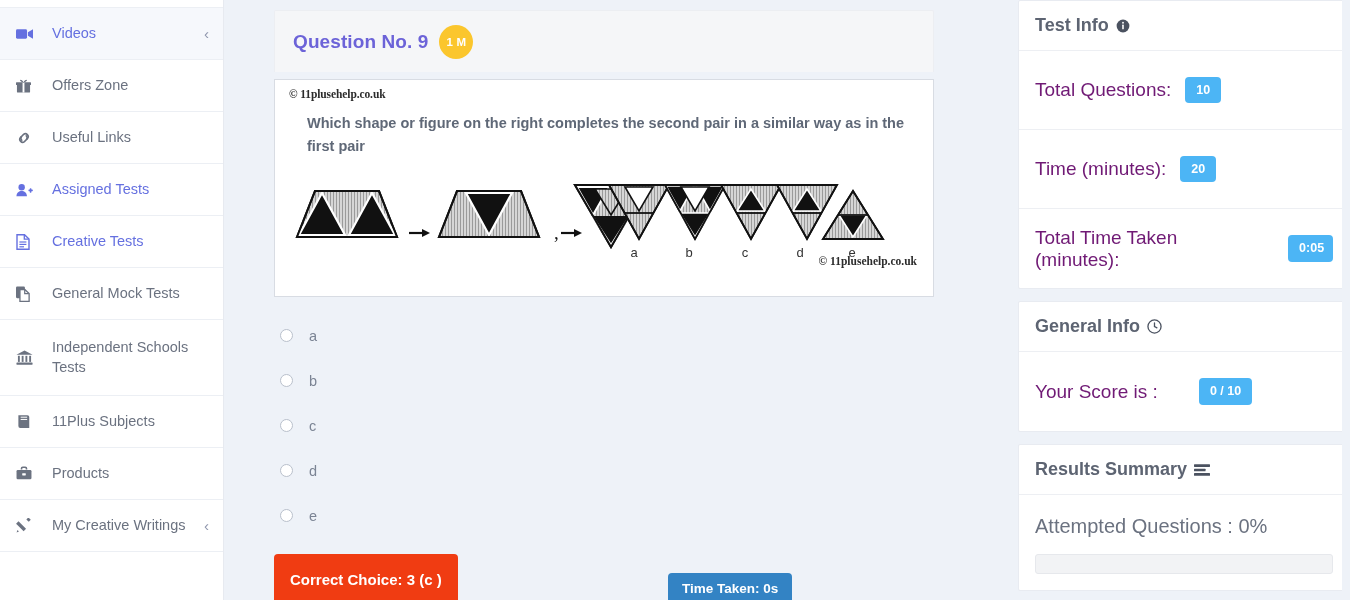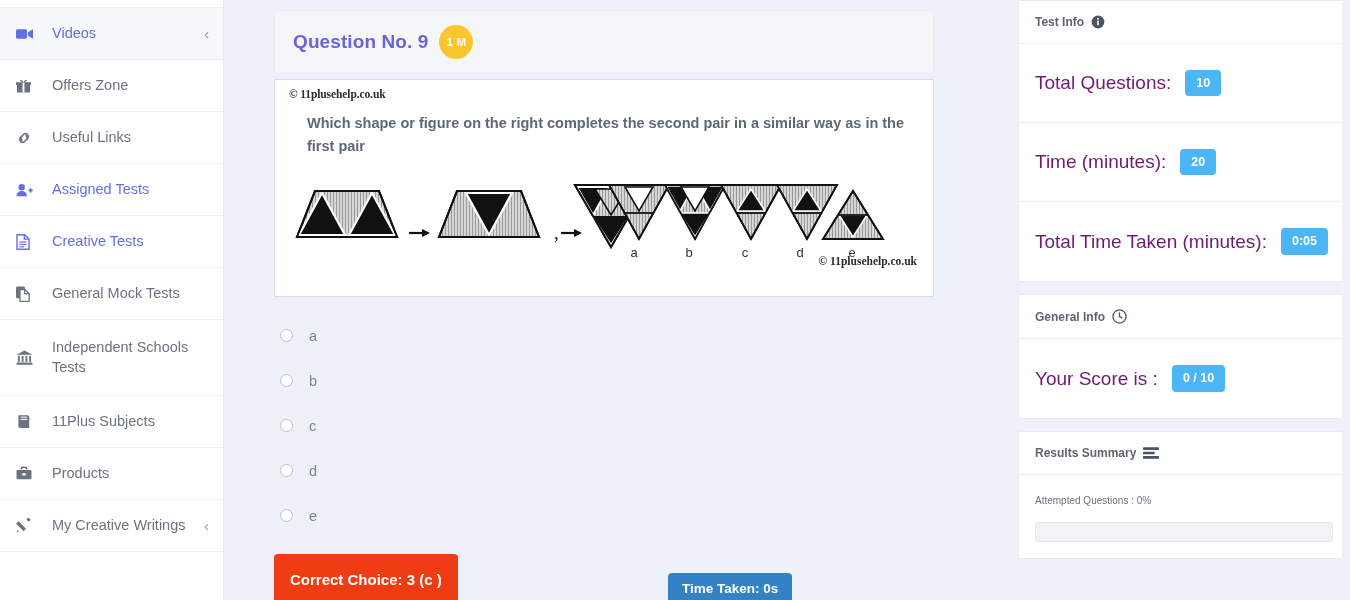--- a/index.html
+++ b/index.html
@@ -164,44 +164,44 @@
     border: 1px solid #e8ebf1;
     border-radius: 2px;
     margin-bottom: 12px;
   }
   .panel-head {
     padding: 14px 16px;
     border-bottom: 1px solid #edeff3;
     display: flex; align-items: center;
   }
   .panel-title {
-    font-size: 12px; font-weight: 600; color: #5d6472;
+    font-size: 18px; font-weight: 600; color: #5d6472;
   }
   .panel-head .p-ico { margin-left: 7px; display: inline-flex; align-items: center; color: #4b5260; }
   .info-row {
     display: flex; align-items: center;
     padding: 0 16px;
     height: 79px;
     border-bottom: 1px solid #edeff3;
   }
-  .info-row:last-child { border-bottom: none; }
+  .info-row:last-child { border-bottom: none; gap: 27px; }
   .info-label { font-size: 19px; color: #701a75; }
   .pill {
     margin-left: 14px;
     background: #4cb5f5;
     color: #ffffff;
     border-radius: 4px;
     font-size: 12.5px; font-weight: 700;
     padding: 7px 11px;
     line-height: 1;
     display: inline-block;
     min-width: 30px; text-align: center;
   }
   .summary-body { padding: 20px 16px 16px 16px; }
-  .sum-label { font-size: 10px; color: #6b7280; margin-bottom: 16px; }
+  .sum-label { font-size: 20px; color: #6b7280; margin-bottom: 16px; }
   .progress {
     height: 20px; width: 100%;
     background: #f2f3f5;
     border: 1px solid #e6e8ec;
     border-radius: 3px;
     overflow: hidden;
   }
   .progress > i { display: block; height: 100%; background: #4cb5f5; width: 0%; }
 
   

